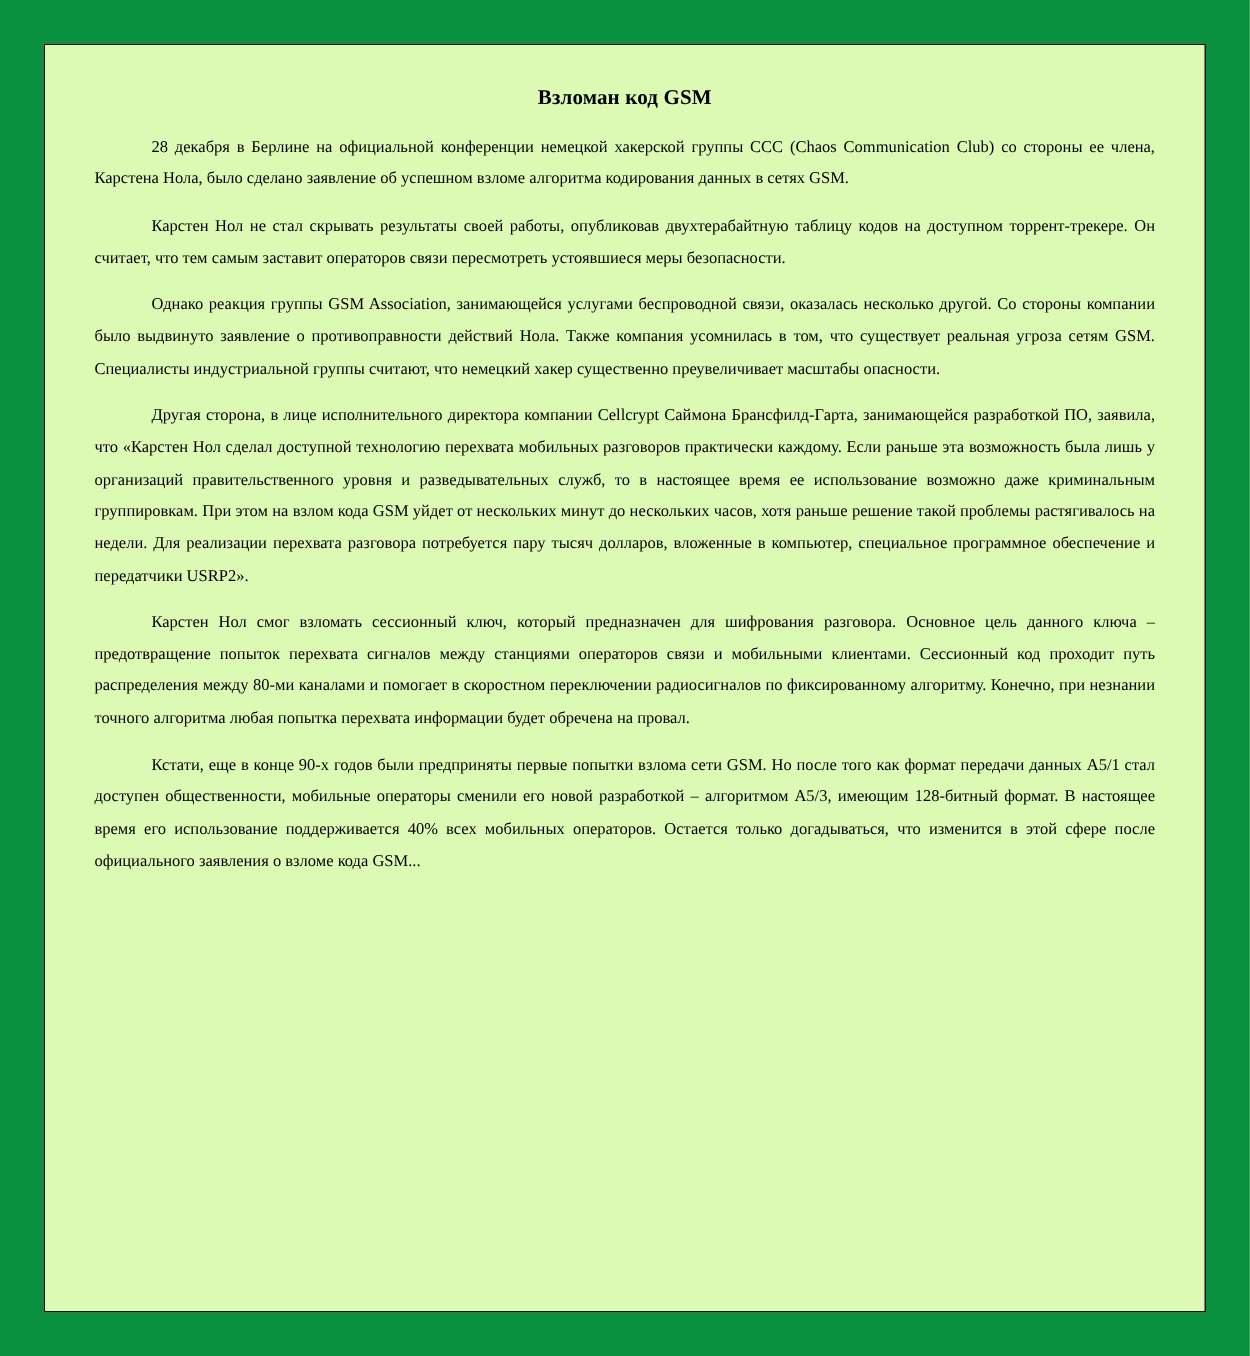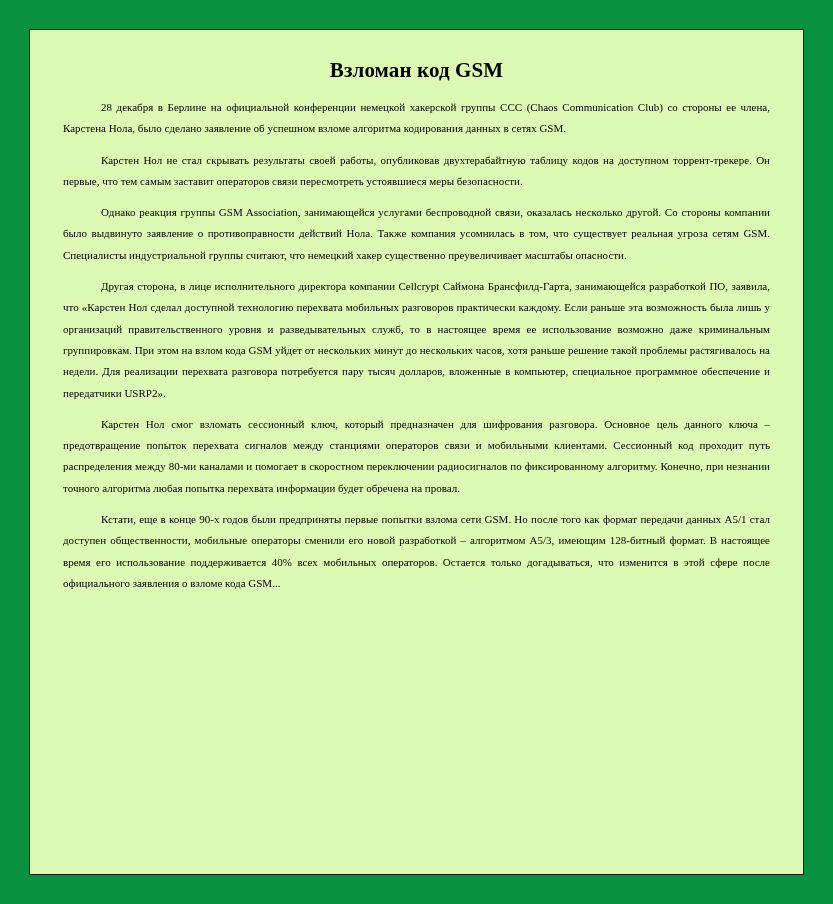--- a/index.html
+++ b/index.html
@@ -31,21 +31,21 @@
     background: #ddfab5;
     border: 1px solid #1a1a1a;
     box-sizing: border-box;
     overflow: hidden;
   }
   .doc-inner {
     padding: 17px 33px 20px 33px;
   }
   .doc-title {
     text-align: center;
-    font-size: 21px;
+    font-size: 14px;
     font-weight: bold;
     color: #000000;
     margin: 11px 0 14px 0;
     letter-spacing: 0.1px;
   }
   .doc-paragraph {
     font-size: 11px;
     line-height: 21.3px;
     color: #000000;
     text-align: justify;
@@ -59,20 +59,20 @@
   }
 </style>
 </head>
 <body>
 
 <div class="page-frame">
   <div class="document-sheet">
     <div class="doc-inner">
       <h1 class="doc-title">Взломан код GSM</h1>
       <p class="doc-paragraph">28 декабря в Берлине на официальной конференции немецкой хакерской группы CCC (Chaos Communication Club) со стороны ее члена, Карстена Нола, было сделано заявление об успешном взломе алгоритма кодирования данных в сетях GSM.</p>
-      <p class="doc-paragraph">Карстен Нол не стал скрывать результаты своей работы, опубликовав двухтерабайтную таблицу кодов на доступном торрент-трекере. Он первые, что тем самым заставит операторов связи пересмотреть устоявшиеся меры безопасности.</p>
+      <p class="doc-paragraph">Карстен Нол не стал скрывать результаты своей работы, опубликовав двухтерабайтную таблицу кодов на доступном торрент-трекере. Он считает, что тем самым заставит операторов связи пересмотреть устоявшиеся меры безопасности.</p>
       <p class="doc-paragraph">Однако реакция группы GSM Association, занимающейся услугами беспроводной связи, оказалась несколько другой. Со стороны компании было выдвинуто заявление о противоправности действий Нола. Также компания усомнилась в том, что существует реальная угроза сетям GSM. Специалисты индустриальной группы считают, что немецкий хакер существенно преувеличивает масштабы опасности.</p>
       <p class="doc-paragraph">Другая сторона, в лице исполнительного директора компании Cellcrypt Саймона Брансфилд-Гарта, занимающейся разработкой ПО, заявила, что «Карстен Нол сделал доступной технологию перехвата мобильных разговоров практически каждому. Если раньше эта возможность была лишь у организаций правительственного уровня и разведывательных служб, то в настоящее время ее использование возможно даже криминальным группировкам. При этом на взлом кода GSM уйдет от нескольких минут до нескольких часов, хотя раньше решение такой проблемы растягивалось на недели. Для реализации перехвата разговора потребуется пару тысяч долларов, вложенные в компьютер, специальное программное обеспечение и передатчики USRP2».</p>
       <p class="doc-paragraph">Карстен Нол смог взломать сессионный ключ, который предназначен для шифрования разговора. Основное цель данного ключа – предотвращение попыток перехвата сигналов между станциями операторов связи и мобильными клиентами. Сессионный код проходит путь распределения между 80-ми каналами и помогает в скоростном переключении радиосигналов по фиксированному алгоритму. Конечно, при незнании точного алгоритма любая попытка перехвата информации будет обречена на провал.</p>
       <p class="doc-paragraph">Кстати, еще в конце 90-х годов были предприняты первые попытки взлома сети GSM. Но после того как формат передачи данных A5/1 стал доступен общественности, мобильные операторы сменили его новой разработкой – алгоритмом A5/3, имеющим 128-битный формат. В настоящее время его использование поддерживается 40% всех мобильных операторов. Остается только догадываться, что изменится в этой сфере после официального заявления о взломе кода GSM...</p>
     </div>
   </div>
 </div>
 
 </body></html>

